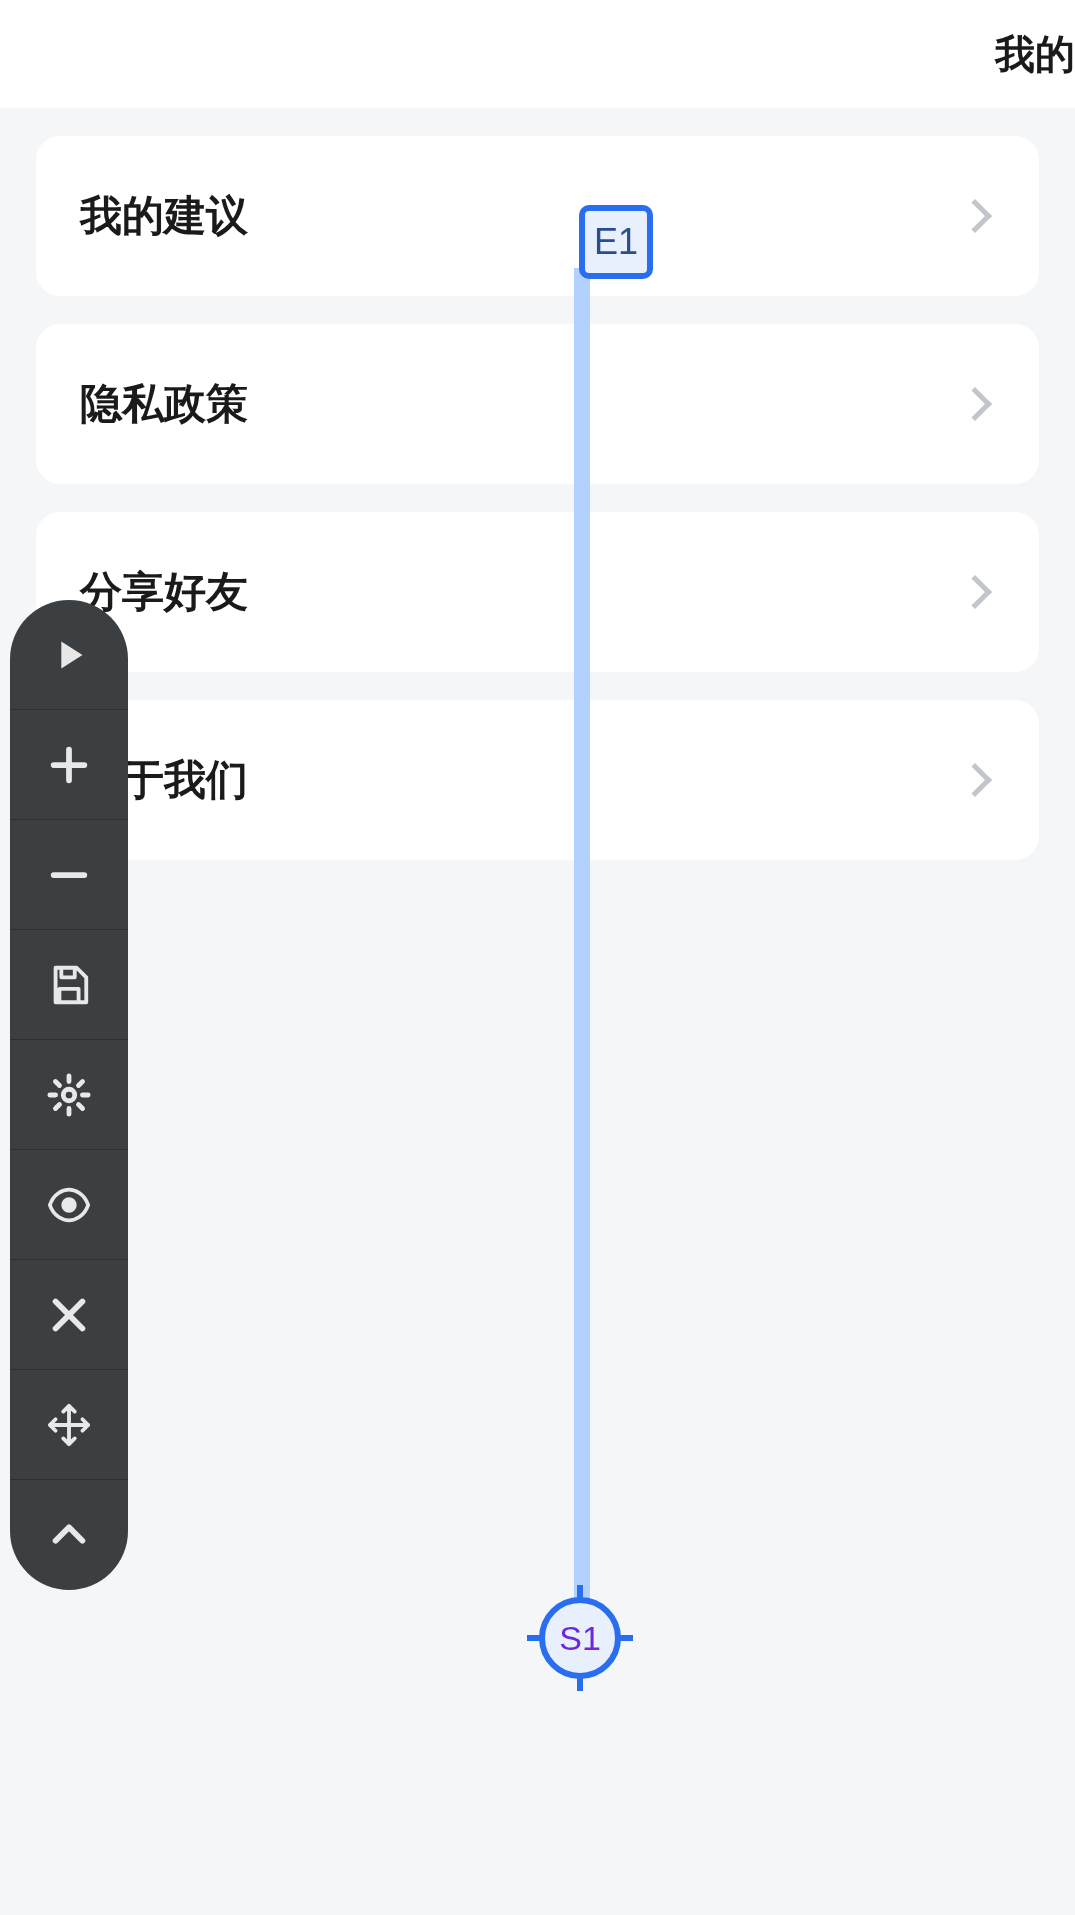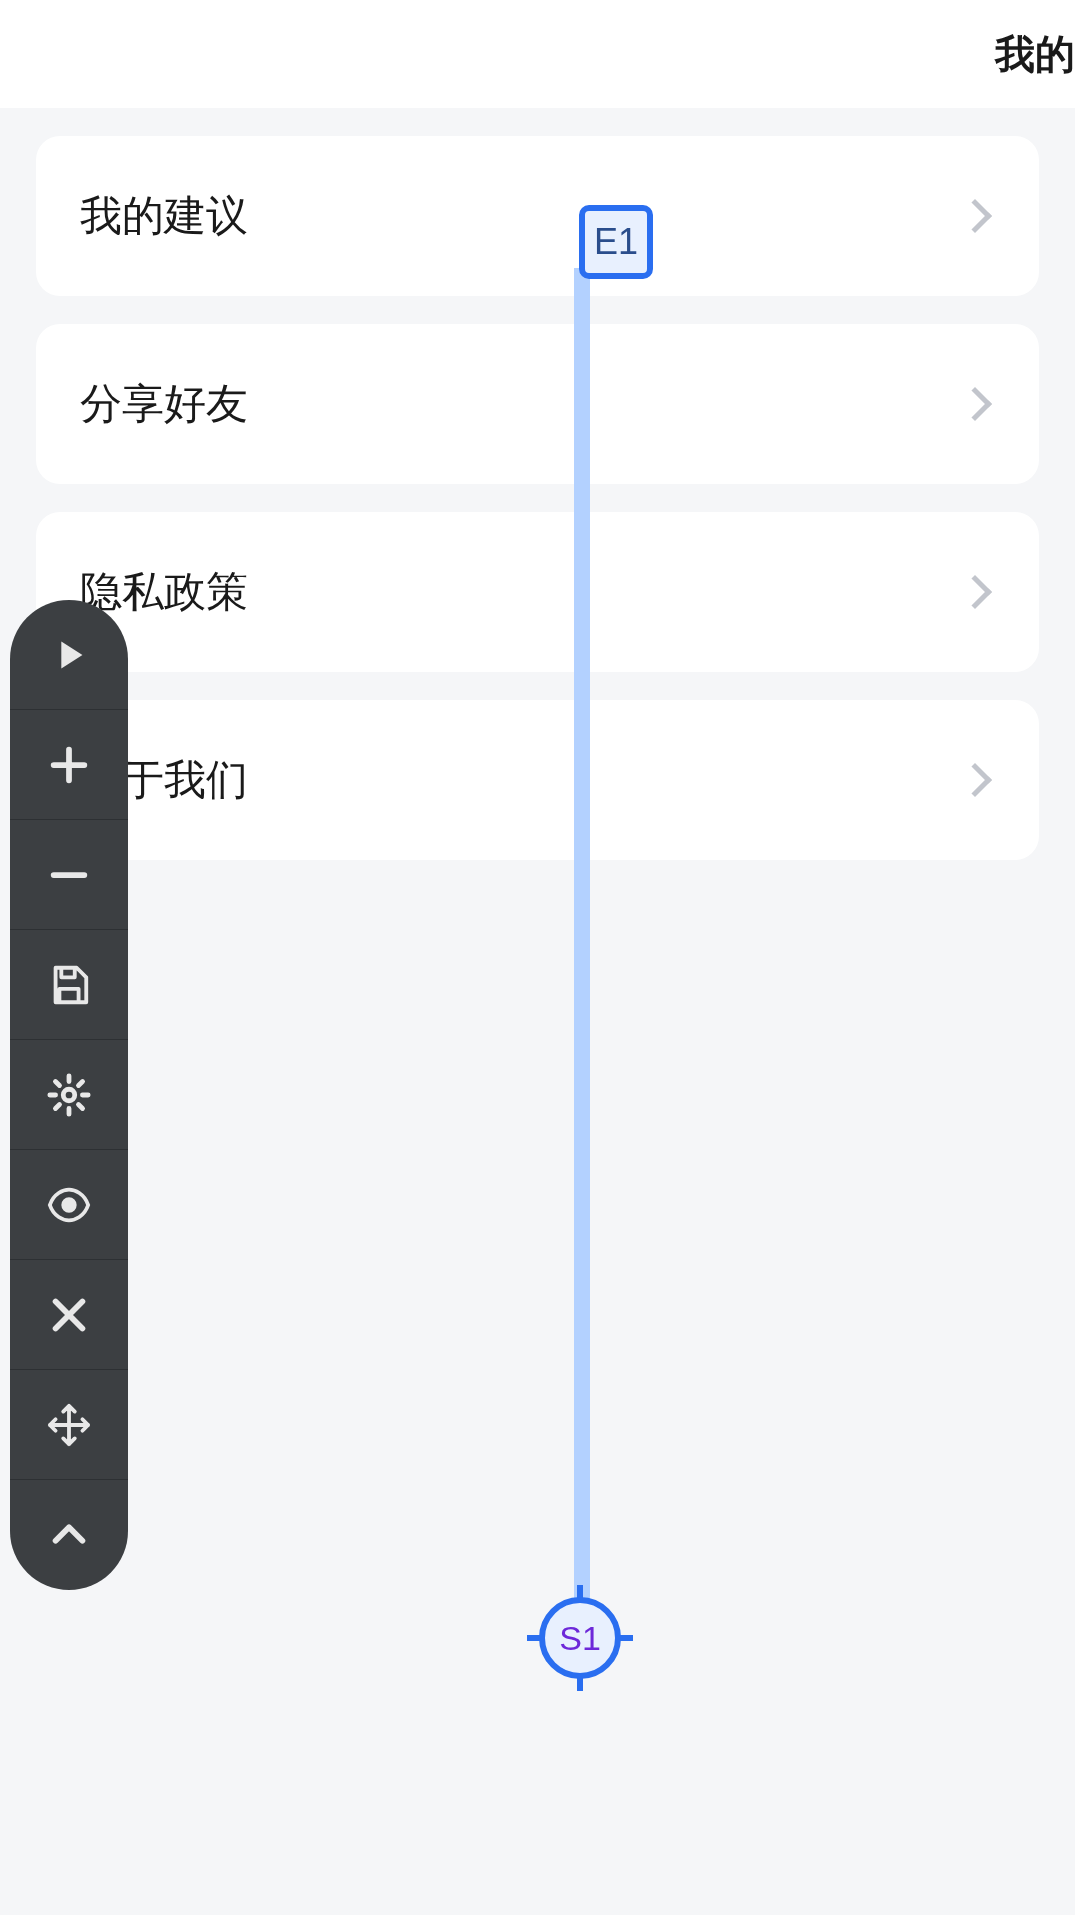--- a/index.html
+++ b/index.html
@@ -37,21 +37,21 @@
       height: 160px;
       display: flex;
       align-items: center;
       justify-content: space-between;
       padding: 0 44px;
       margin-bottom: 28px;
       cursor: pointer;
     }
     .list-item-label {
       font-size: 42px;
-      font-weight: 400;
+      font-weight: 700;
       color: #1a1a1a;
     }
     .chevron {
       width: 24px;
       height: 24px;
       border-right: 5px solid #c2c5cc;
       border-top: 5px solid #c2c5cc;
       transform: rotate(45deg);
       margin-right: 8px;
     }
@@ -152,25 +152,25 @@
 <div class="header">
   <div class="header-title">我的</div>
 </div>
 
 <div class="content">
   <div class="list-item">
     <span class="list-item-label">我的建议</span>
     <span class="chevron"></span>
   </div>
   <div class="list-item">
+    <span class="list-item-label">隐私政策</span>
+    <span class="chevron"></span>
+  </div>
+  <div class="list-item">
     <span class="list-item-label">分享好友</span>
-    <span class="chevron"></span>
-  </div>
-  <div class="list-item">
-    <span class="list-item-label">隐私政策</span>
     <span class="chevron"></span>
   </div>
   <div class="list-item">
     <span class="list-item-label">关于我们</span>
     <span class="chevron"></span>
   </div>
 </div>
 
 <div class="anno-line"></div>
 

